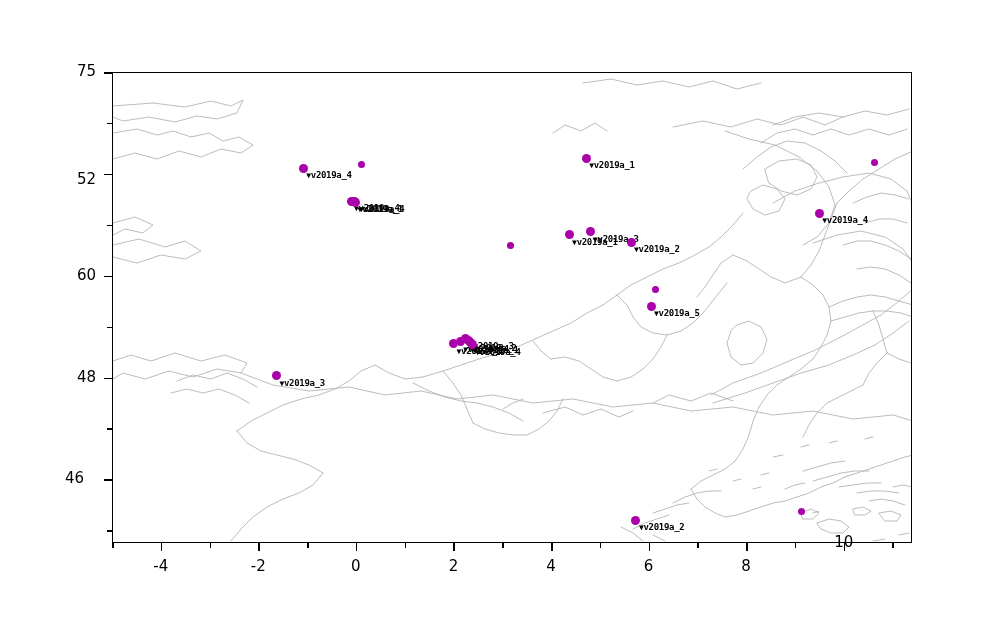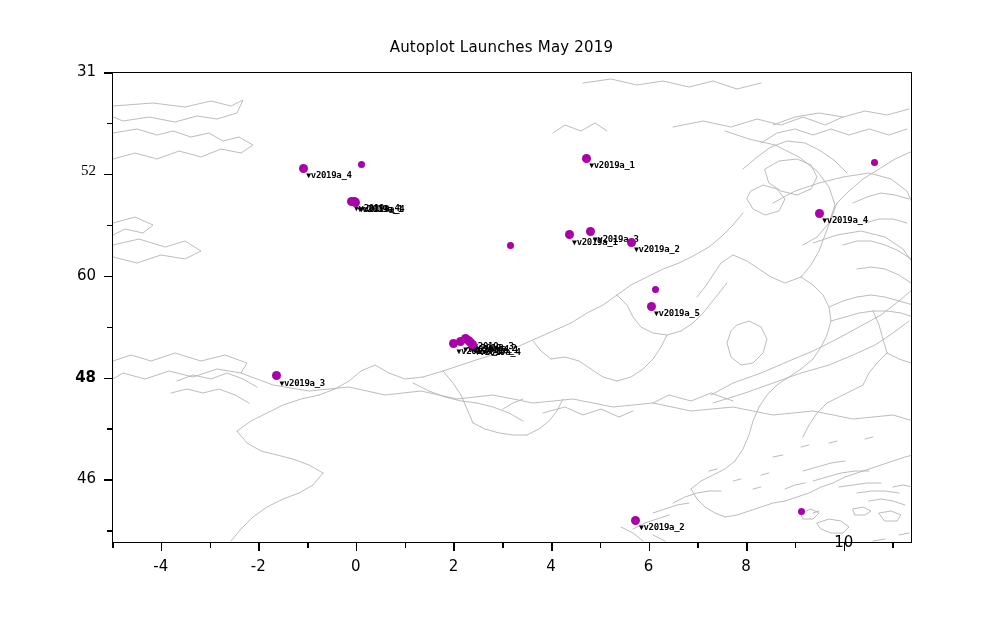--- a/index.html
+++ b/index.html
@@ -105,21 +105,20 @@
   .tick.y-major { width: 8px; height: 1.5px; left: 104px; }
   .tick.y-minor { width: 5px; height: 1.5px; left: 107px; }
   .tick.x-major { height: 8px; width: 1.5px; top: 543px; }
   .tick.x-minor { height: 5px; width: 1.5px; top: 543px; }
 </style>
 </head>
 <body>
 
 <div id="figure">
 
-  <div id="chart-title">Autoplot Launches May 2019</div>
 
   <div id="plot-frame">
 
     <svg id="map-layer" viewBox="0 0 800 471" preserveAspectRatio="none">
       <g fill="none" stroke="#b4b4b4" stroke-width="0.9" stroke-linejoin="round" stroke-linecap="round">
 
         <path d="M0,33 L40,30 L72,34 L98,28 L118,33 L130,27 L124,40 L104,46 L84,43 L62,49 L36,44 L10,48 L0,44 Z"></path>
         <path d="M0,60 L24,56 L44,62 L60,58 L78,64 L96,60 L110,68 L126,64 L140,72 L128,80 L108,76 L88,84 L66,78 L44,86 L22,80 L0,86 Z"></path>
 
         <path d="M0,150 L22,144 L40,152 L30,160 L12,156 L0,162 Z"></path>
@@ -281,29 +280,29 @@
         <div class="point-label" style="left: 709.341px; top: 142.027px;"><span class="caret">▼</span>v2019a_4</div>
         <div class="marker" style="left: 761.951px; top: 89.1081px;"></div>
         <div class="marker big" style="left: 522.927px; top: 447.068px;"></div>
         <div class="point-label" style="left: 525.927px; top: 449.068px;"><span class="caret">▼</span>v2019a_2</div>
         <div class="marker" style="left: 688.78px; top: 438.921px;"></div>
       </div>
   </div>
 
   <div id="axes-layer">
       <div class="tick y-major" style="top: 72px;"></div>
-      <div class="ytick-label" style="left: 52px; top: 62px;">31</div>
+      <div class="ytick-label" style="left: 52px; top: 62px;">75</div>
       <div class="tick y-major" style="top: 173.838px;"></div>
-      <div class="ytick-label" style="left: 52px; top: 162px; font-family: Liberation Serif, serif;">52</div>
+      <div class="ytick-label" style="left: 52px; top: 170px;">52</div>
       <div class="tick y-major" style="top: 275.676px;"></div>
       <div class="ytick-label" style="left: 52px; top: 265.676px;">60</div>
       <div class="tick y-major" style="top: 377.514px;"></div>
-      <div class="ytick-label" style="left: 52px; top: 367.514px; font-weight: bold;">48</div>
+      <div class="ytick-label" style="left: 52px; top: 367.514px;">48</div>
       <div class="tick y-major" style="top: 479.351px;"></div>
-      <div class="ytick-label" style="left: 52px; top: 469.351px;">46</div>
+      <div class="ytick-label" style="left: 40px; top: 469.351px;">46</div>
       <div class="tick y-minor" style="top: 122.919px;"></div>
       <div class="tick y-minor" style="top: 224.757px;"></div>
       <div class="tick y-minor" style="top: 326.595px;"></div>
       <div class="tick y-minor" style="top: 428.432px;"></div>
       <div class="tick y-minor" style="top: 530.27px;"></div>
       <div class="tick x-major" style="left: 160.78px;"></div>
       <div class="xtick-label" style="left: 160.78px; top: 557px;">-4</div>
       <div class="tick x-major" style="left: 258.341px;"></div>
       <div class="xtick-label" style="left: 258.341px; top: 557px;">-2</div>
       <div class="tick x-major" style="left: 355.902px;"></div>

